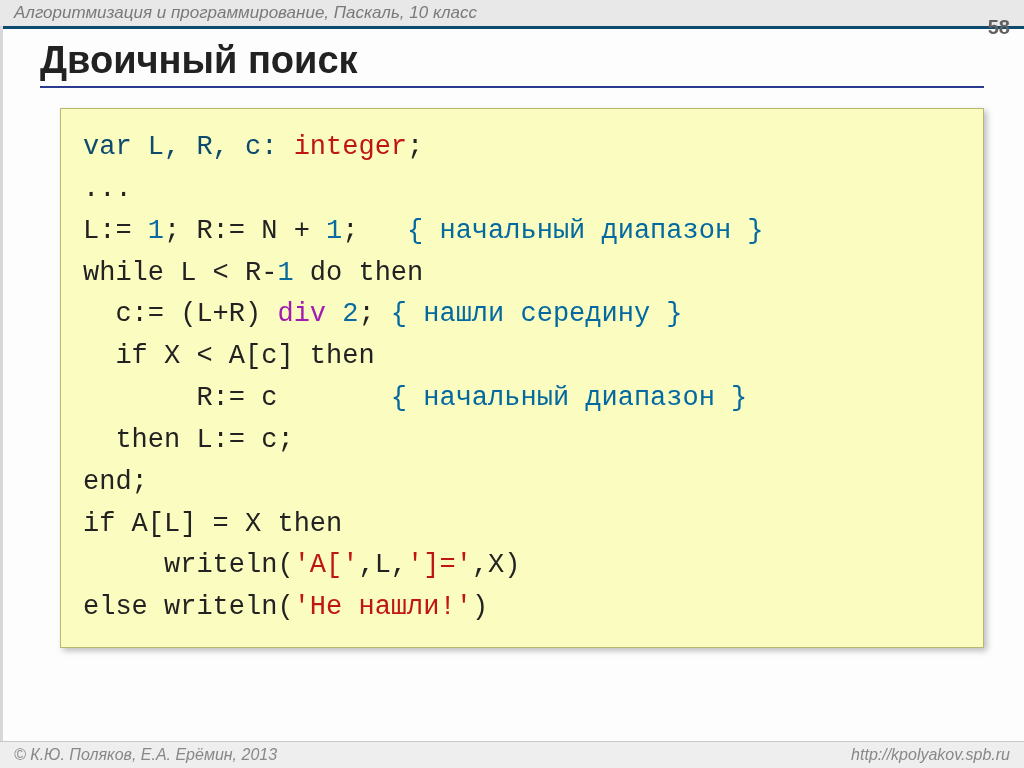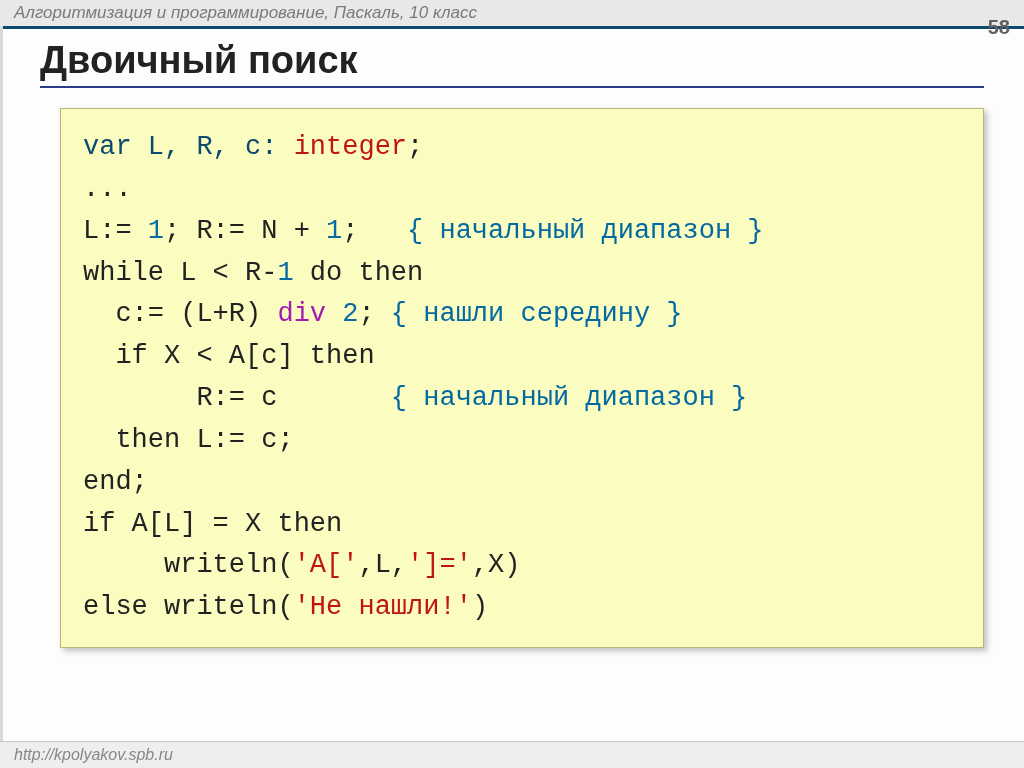--- a/index.html
+++ b/index.html
@@ -103,14 +103,15 @@
 <span><span>  c:= (L+R) </span><span class="op">div</span><span> </span><span class="num">2</span><span>; </span><span class="cm">{ нашли середину }</span></span>
 <span>  if X &lt; A[c] then</span>
 <span><span>       R:= c       </span><span class="cm">{ начальный диапазон }</span></span>
 <span>  then L:= c;</span>
 <span>end;</span>
 <span>if A[L] = X then</span>
 <span><span>     writeln(</span><span class="str">'A['</span><span>,L,</span><span class="str">']='</span><span>,X)</span></span>
 <span><span>else writeln(</span><span class="str">'Не нашли!'</span><span>)</span></span></div>
 
 <div class="bottombar">
+  <span>© К.Ю. Поляков, Е.А. Ерёмин, 2013</span>
   <span>http://kpolyakov.spb.ru</span>
 </div>
 
 </body></html>

